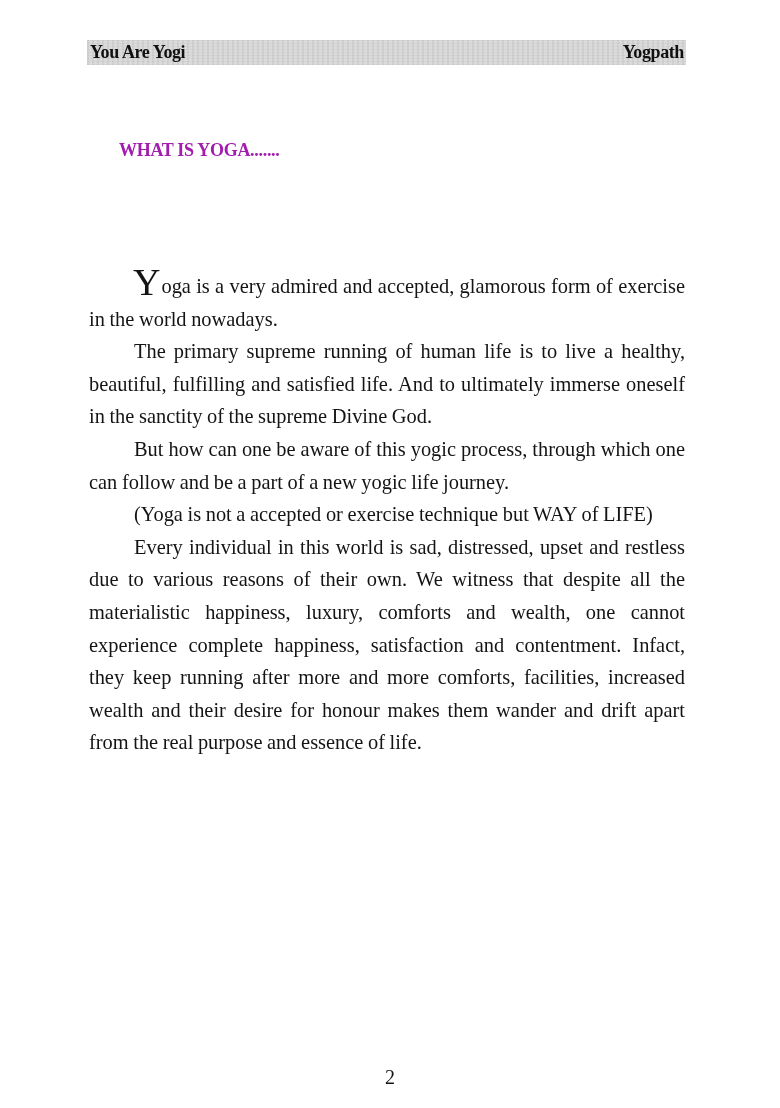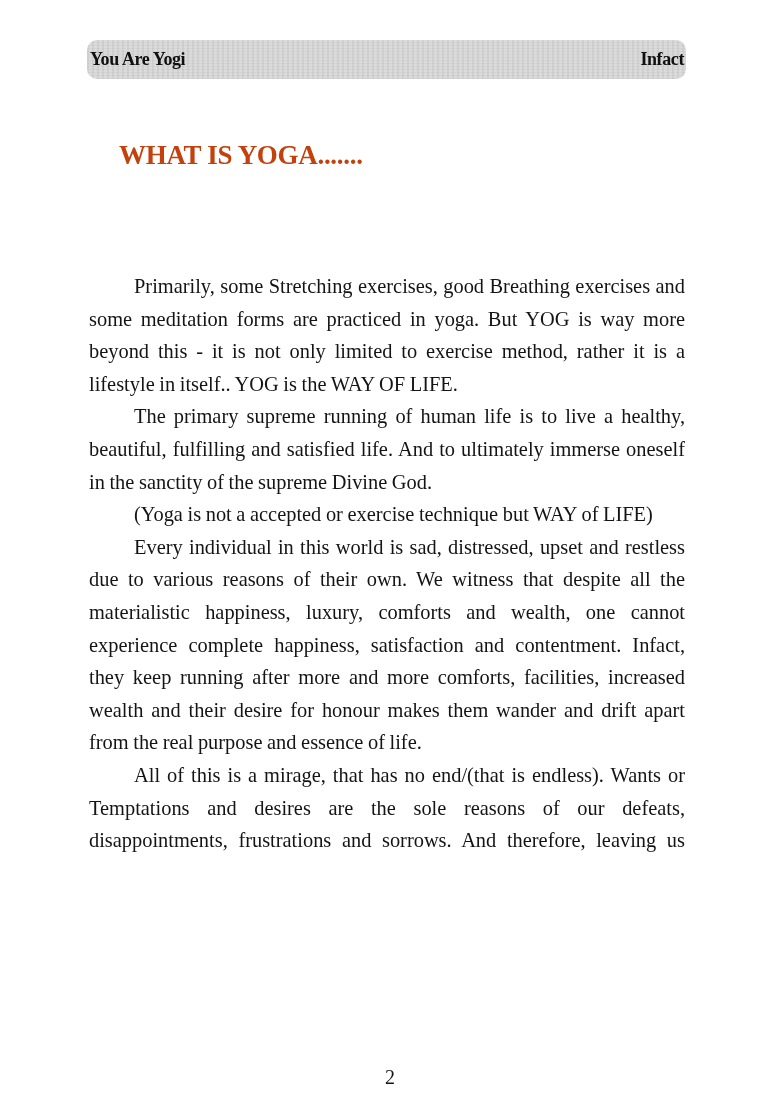--- a/index.html
+++ b/index.html
@@ -13,47 +13,46 @@
       position: relative;
       overflow: hidden;
       font-family: "Liberation Serif", "DejaVu Serif", serif;
       color: #141414;
     }
     .running-header {
       position: absolute;
       left: 87px;
       top: 40px;
       width: 599px;
-      height: 39px;
+      height: 25px;
       background:
         repeating-linear-gradient(90deg, rgba(0,0,0,0.04) 0 2px, rgba(255,255,255,0.05) 2px 5px),
         repeating-linear-gradient(0deg, rgba(0,0,0,0.03) 0 1px, rgba(255,255,255,0) 1px 3px),
         #d9d9d9;
       display: flex;
       align-items: center;
       justify-content: space-between;
       box-sizing: border-box;
       padding: 0 2px 0 3px;
-      border-radius: 10px;
     }
     .running-header span {
       font-weight: bold;
       font-size: 18px;
       letter-spacing: -0.4px;
       color: #101010;
     }
     .chapter-title {
       position: absolute;
       left: 119px;
       top: 140px;
       margin: 0;
-      font-size: 27px;
+      font-size: 18px;
       font-weight: bold;
       letter-spacing: -0.3px;
-      color: #c2410c;
+      color: #a21caf;
     }
     .body-text {
       position: absolute;
       left: 89px;
       top: 270px;
       width: 596px;
     }
     .body-text p {
       margin: 0;
       font-size: 20.4px;
@@ -81,26 +80,26 @@
       top: 1066px;
       text-align: center;
       font-size: 20px;
     }
   </style>
 </head>
 <body>
 
 <div class="running-header">
   <span>You Are Yogi</span>
-  <span>Infact</span>
+  <span>Yogpath</span>
 </div>
 
 <h1 class="chapter-title">WHAT IS YOGA.......</h1>
 
 <div class="body-text">
-  <p>Primarily, some Stretching exercises, good Breathing exercises and some meditation forms are practiced in yoga. But YOG is way more beyond this - it is not only limited to exercise method, rather it is a lifestyle in itself.. YOG is the WAY OF LIFE.</p>
+  <p class="first"><span class="drop-y">Y</span><span>oga is a very admired and accepted, glamorous form of exercise in the world nowadays.</span></p>
   <p>The primary supreme running of human life is to live a healthy, beautiful, fulfilling and satisfied life. And to ultimately immerse oneself in the sanctity of the supreme Divine God.</p>
+  <p>But how can one be aware of this yogic process, through which one can follow and be a part of a new yogic life journey.</p>
   <p>(Yoga is not a accepted or exercise technique but WAY of LIFE)</p>
   <p>Every individual in this world is sad, distressed, upset and restless due to various reasons of their own. We witness that despite all the materialistic happiness, luxury, comforts and wealth, one cannot experience complete happiness, satisfaction and contentment. Infact, they keep running after more and more comforts, facilities, increased wealth and their desire for honour makes them wander and drift apart from the real purpose and essence of life.</p>
-  <p class="last-partial">All of this is a mirage, that has no end/(that is endless). Wants or Temptations and desires are the sole reasons of our defeats, disappointments, frustrations and sorrows. And therefore, leaving us</p>
 </div>
 
 <div class="page-number">2</div>
 
 </body></html>

